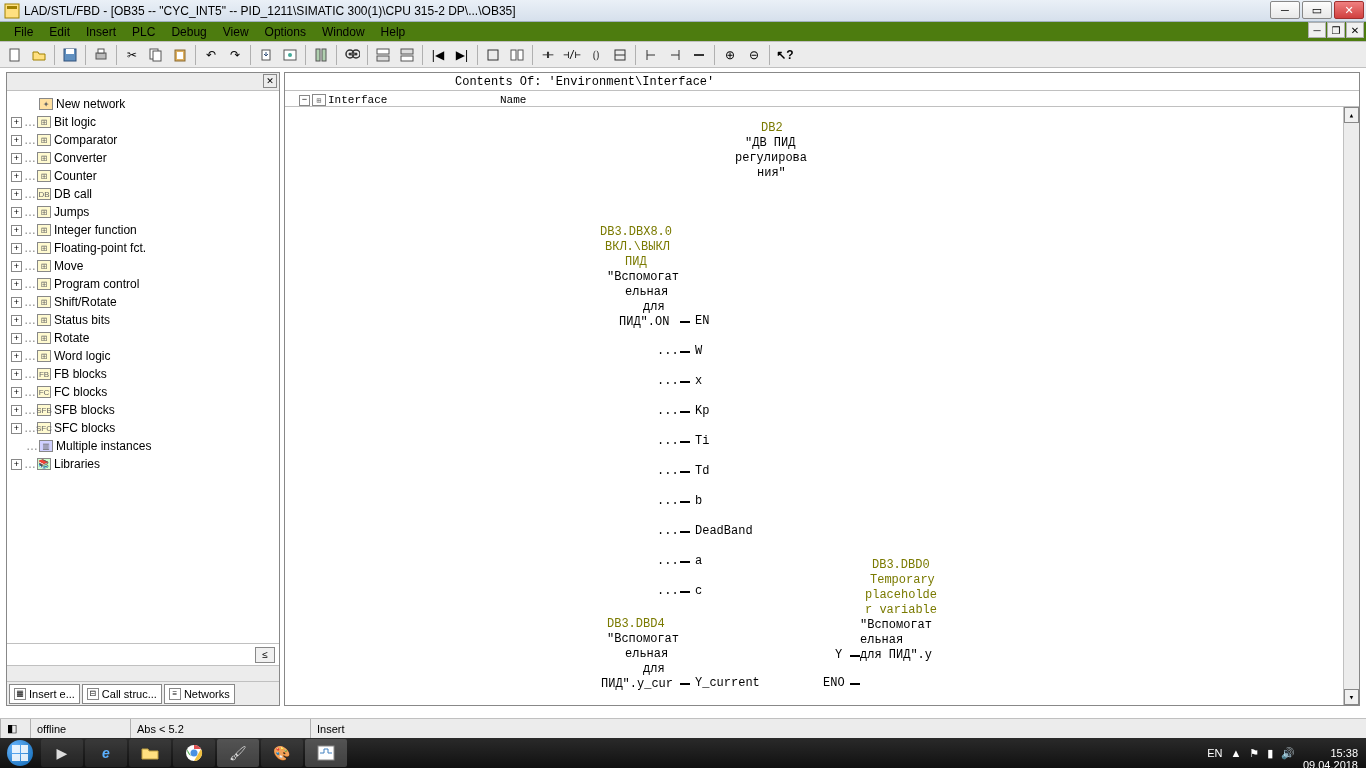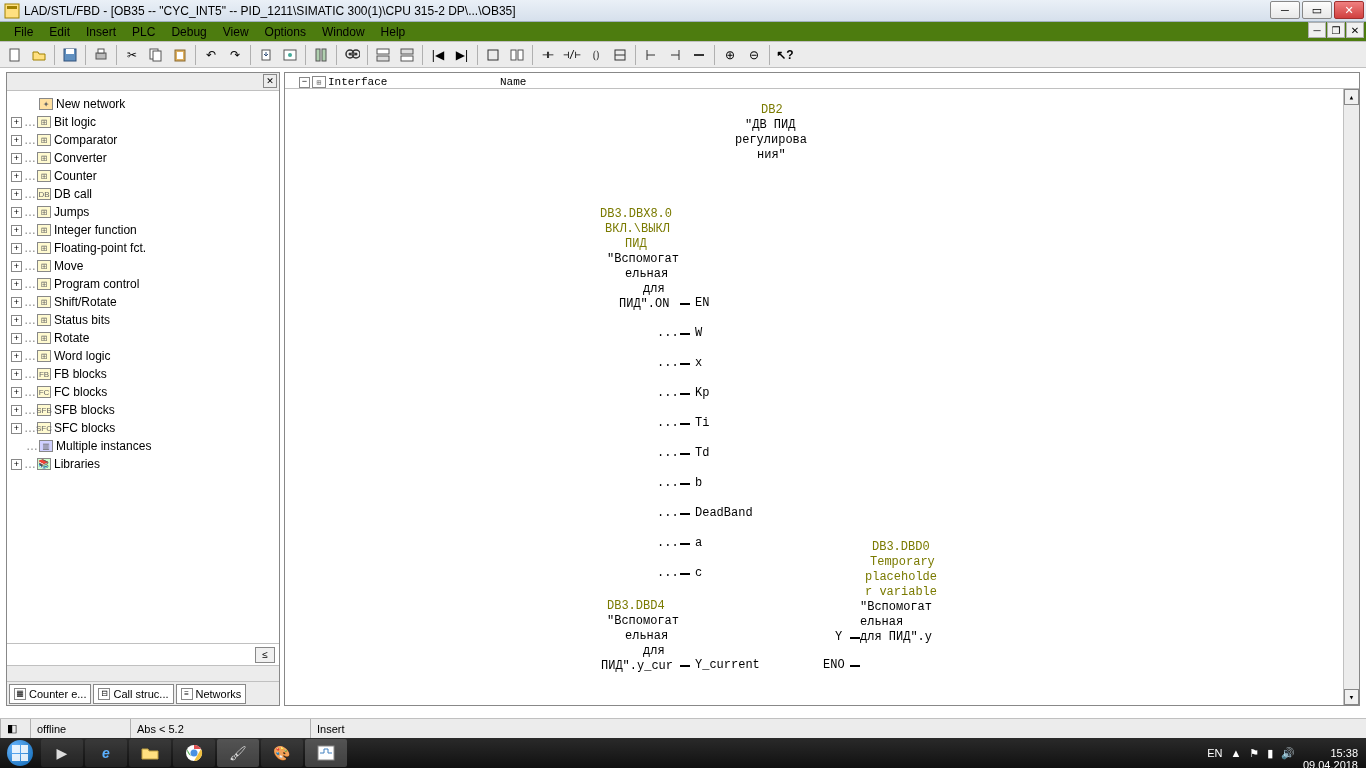--- a/index.html
+++ b/index.html
@@ -503,34 +503,37 @@
           <span>Libraries</span>
         </div>
       </div>
     <div class="splitter-arrow-bar">
       <div class="arrow-btn">≤</div>
     </div>
     <div class="tree-hscroll"></div>
     <div class="tabs-bottom">
       <div class="tab-b">
           <span class="tic">▦</span>
-          <span>Counter e...</span>
+          <span>Insert e...</span>
         </div>
       <div class="tab-b">
           <span class="tic">⊟</span>
           <span>Call struc...</span>
         </div>
       <div class="tab-b">
           <span class="tic">≡</span>
           <span>Networks</span>
         </div>
     </div>
   </div>
 
   <div class="main-panel">
+    <div class="contents-bar">
+      <span>Contents Of: 'Environment\Interface'</span>
+    </div>
     <div class="interface-row">
       <div class="interface-left">
         <span style="width:11px;height:11px;border:1px solid #888;display:flex;align-items:center;justify-content:center;font-size:9px">−</span>
         <span class="icon-box">⊞</span>
         <span>Interface</span>
       </div>
       <span class="interface-name">Name</span>
     </div>
 
     <div class="diagram-area">

